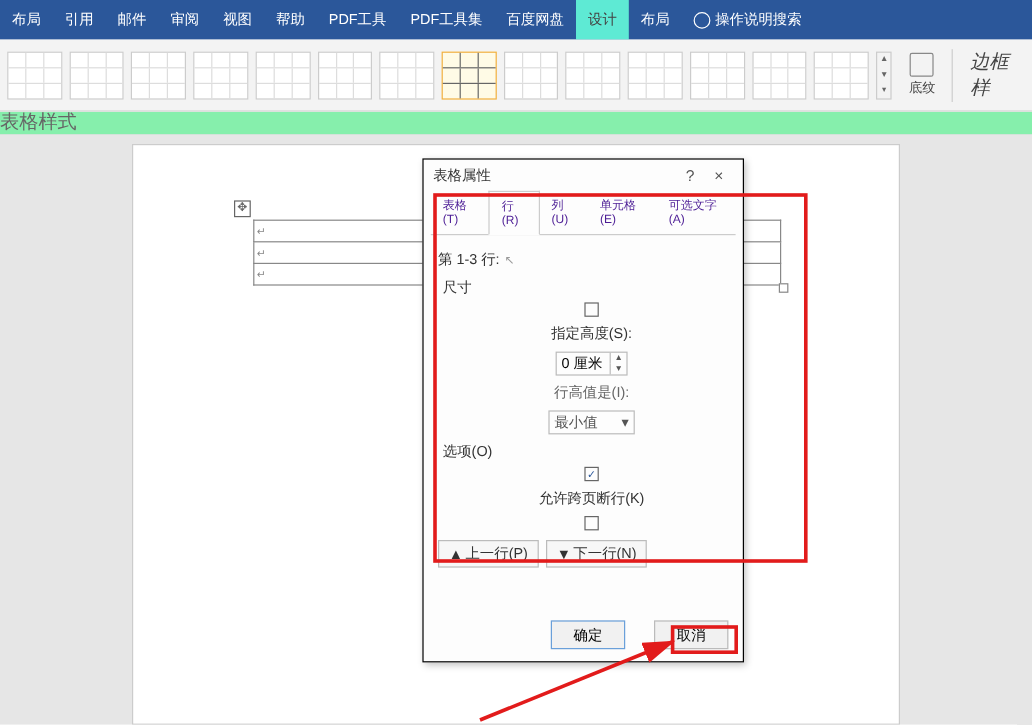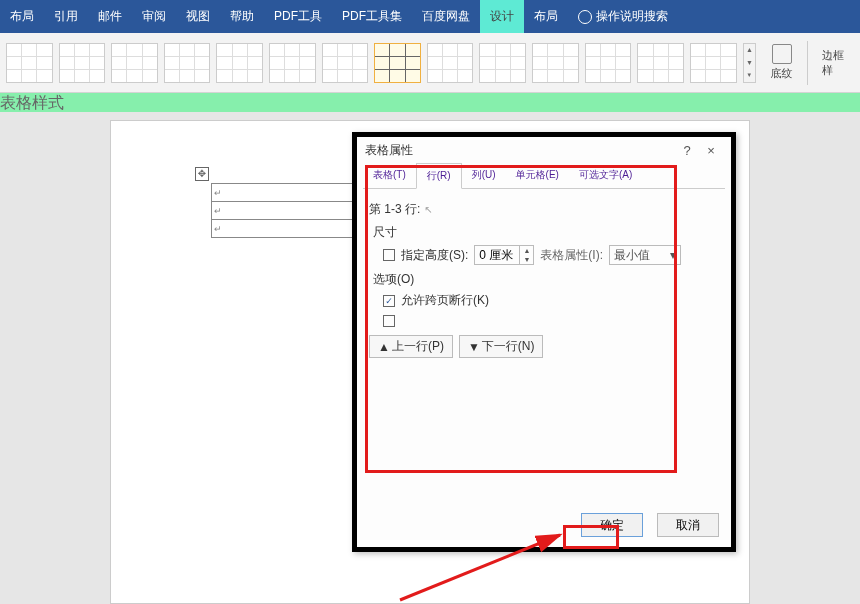--- a/index.html
+++ b/index.html
@@ -18,58 +18,58 @@
   .style-thumb .tr:last-child { border-bottom: none; }
   .style-thumb .tc { flex: 1; border-right: 1px solid #ddd; }
   .style-thumb .tc:last-child { border-right: none; }
   .style-thumb.selected { border: 1px solid #f0b040; background: #fffbe6; }
   .style-thumb.selected .tr { border-color: #666; }
   .style-thumb.selected .tc { border-color: #666; }
   .gallery-more { width: 14px; height: 40px; border: 1px solid #ccc; display: flex; flex-direction: column; }
   .gallery-more div { flex:1; display:flex; align-items:center; justify-content:center; font-size:7px; color:#666; }
   .shading-btn { width: 40px; text-align: center; font-size: 11px; color: #444; }
   .shading-btn .bucket { width: 20px; height: 20px; margin: 0 auto 2px; border: 1px solid #888; border-radius: 2px; position: relative; }
-  .border-btn { font-size: 11px; color: #444; padding-left: 8px; }
+  .border-btn { font-size: 16px; color: #444; padding-left: 8px; font-style: italic; }
   .group-label-bar { height: 20px; background: #86efac; border-bottom: 1px solid #d4d4d4; text-align: left; font-size: 16px; color: #666; line-height: 20px; }
 
   
   .doc-area { position: absolute; top: 112px; left: 0; right: 0; bottom: 0; background: #e6e6e6; display: flex; justify-content: center; padding-top: 8px; }
   .page { width: 640px; height: 100%; background: #fff; border: 1px solid #ccc; position: relative; }
   .table-in-page { position: absolute; top: 62px; left: 100px; width: 440px; }
   .table-handle { position: absolute; top: -16px; left: -16px; width: 14px; height: 14px; border: 1px solid #666; font-size: 10px; text-align: center; line-height: 12px; color: #666; }
   .tbl { border-collapse: collapse; width: 100%; }
   .tbl td { border: 1px solid #888; height: 18px; font-size: 9px; color: #888; padding-left: 2px; }
   .tbl-resize { position: absolute; right: -6px; bottom: -6px; width: 8px; height: 8px; border: 1px solid #888; background: #fff; }
 
   
-  .dialog { position: absolute; left: 352px; top: 132px; width: 384px; height: 420px; background: #fdfdfd; border: 5px solid #000000; box-shadow: 2px 2px 6px rgba(0,0,0,0.25); }
+  .dialog { position: absolute; left: 352px; top: 132px; width: 268px; height: 420px; background: #fdfdfd; border: 1px solid #000000; box-shadow: 2px 2px 6px rgba(0,0,0,0.25); }
   .dlg-title { height: 26px; display: flex; align-items: center; padding: 0 8px; font-size: 12px; color: #333; }
   .dlg-title .spacer { flex: 1; }
   .dlg-title .help, .dlg-title .close { width: 24px; text-align: center; color: #555; font-size: 13px; }
   .dlg-tabs { display: flex; border-bottom: 1px solid #ccc; margin: 0 6px; }
   .dlg-tab { padding: 5px 10px; font-size: 10px; color: #4c1d95; }
   .dlg-tab.active { border: 1px solid #ccc; border-bottom: 1px solid #fdfdfd; margin-bottom: -1px; background: #fdfdfd; }
   .red-box { position: absolute; border: 3px solid #e21b1b; pointer-events:none; }
   .red-box.top { left: 8px; top: 28px; width: 312px; height: 308px; }
   .red-box.ok { left: 206px; top: 388px; width: 56px; height: 24px; }
   .dlg-body { padding: 8px 12px; font-size: 12px; color: #333; }
   .row-label { margin: 4px 0; }
   .row-label .cursor { font-size: 10px; color: #999; margin-left: 4px; }
   .section-label { margin: 6px 0 4px 4px; }
-  .field-line { display: flex; align-items: center; gap: 6px; margin-left: 14px; margin-bottom: 6px; }
+  .field-line { display: flex; align-items: center; gap: 6px; margin-left: 14px; margin-bottom: 6px; flex-direction: column; }
   .chk { width: 12px; height: 12px; border: 1px solid #666; display: inline-flex; align-items: center; justify-content: center; font-size: 9px; color: #2b579a; }
   .num-input { display: flex; align-items: center; border: 1px solid #bbb; height: 20px; }
   .num-input input { border: none; width: 44px; font-size: 12px; padding: 0 4px; outline: none; background: transparent; }
   .num-input .spin { width: 14px; display: flex; flex-direction: column; }
   .num-input .spin div { height: 9px; border-left: 1px solid #bbb; font-size: 7px; text-align: center; line-height: 9px; color: #555; }
   .select-like { border: 1px solid #bbb; height: 20px; width: 72px; display: flex; align-items: center; justify-content: space-between; padding: 0 4px; font-size: 12px; color: #555; }
   .dim-label { color: #666; }
   .nav-btns { display: flex; gap: 6px; margin-top: 8px; }
   .nav-btn { border: 1px solid #bbb; background: #f7f7f7; padding: 2px 8px; font-size: 12px; display: flex; align-items: center; gap: 2px; }
-  .dlg-footer { position: absolute; bottom: 10px; right: 12px; display: flex; gap: 14px; }
+  .dlg-footer { position: absolute; bottom: 10px; right: 12px; display: flex; gap: 24px; }
   .dlg-btn { width: 62px; height: 24px; border: 1px solid #bbb; background: #f1f1f1; font-size: 12px; display: flex; align-items: center; justify-content: center; }
   .dlg-btn.primary { border-color: #6aa0da; }
 
   
   .arrow { position: absolute; pointer-events: none; }
   .arrow svg { overflow: visible; }
 </style>
 </head>
 <body>
 
@@ -390,21 +390,21 @@
     <div class="field-line">
       <span class="chk"></span>
       <span>指定高度(S):</span>
       <div class="num-input">
         <input value="0 厘米" style="">
         <div class="spin">
             <div>▲</div>
             <div>▼</div>
           </div>
       </div>
-      <span class="dim-label">表格属性(I):</span>
+      <span class="dim-label">行高值是(I):</span>
       <div class="select-like">
         <span>最小值</span>
         <span>▾</span>
       </div>
     </div>
 
     <div class="section-label">选项(O)</div>
     <div class="field-line">
       <span class="chk">✓</span>
       <span>允许跨页断行(K)</span>

